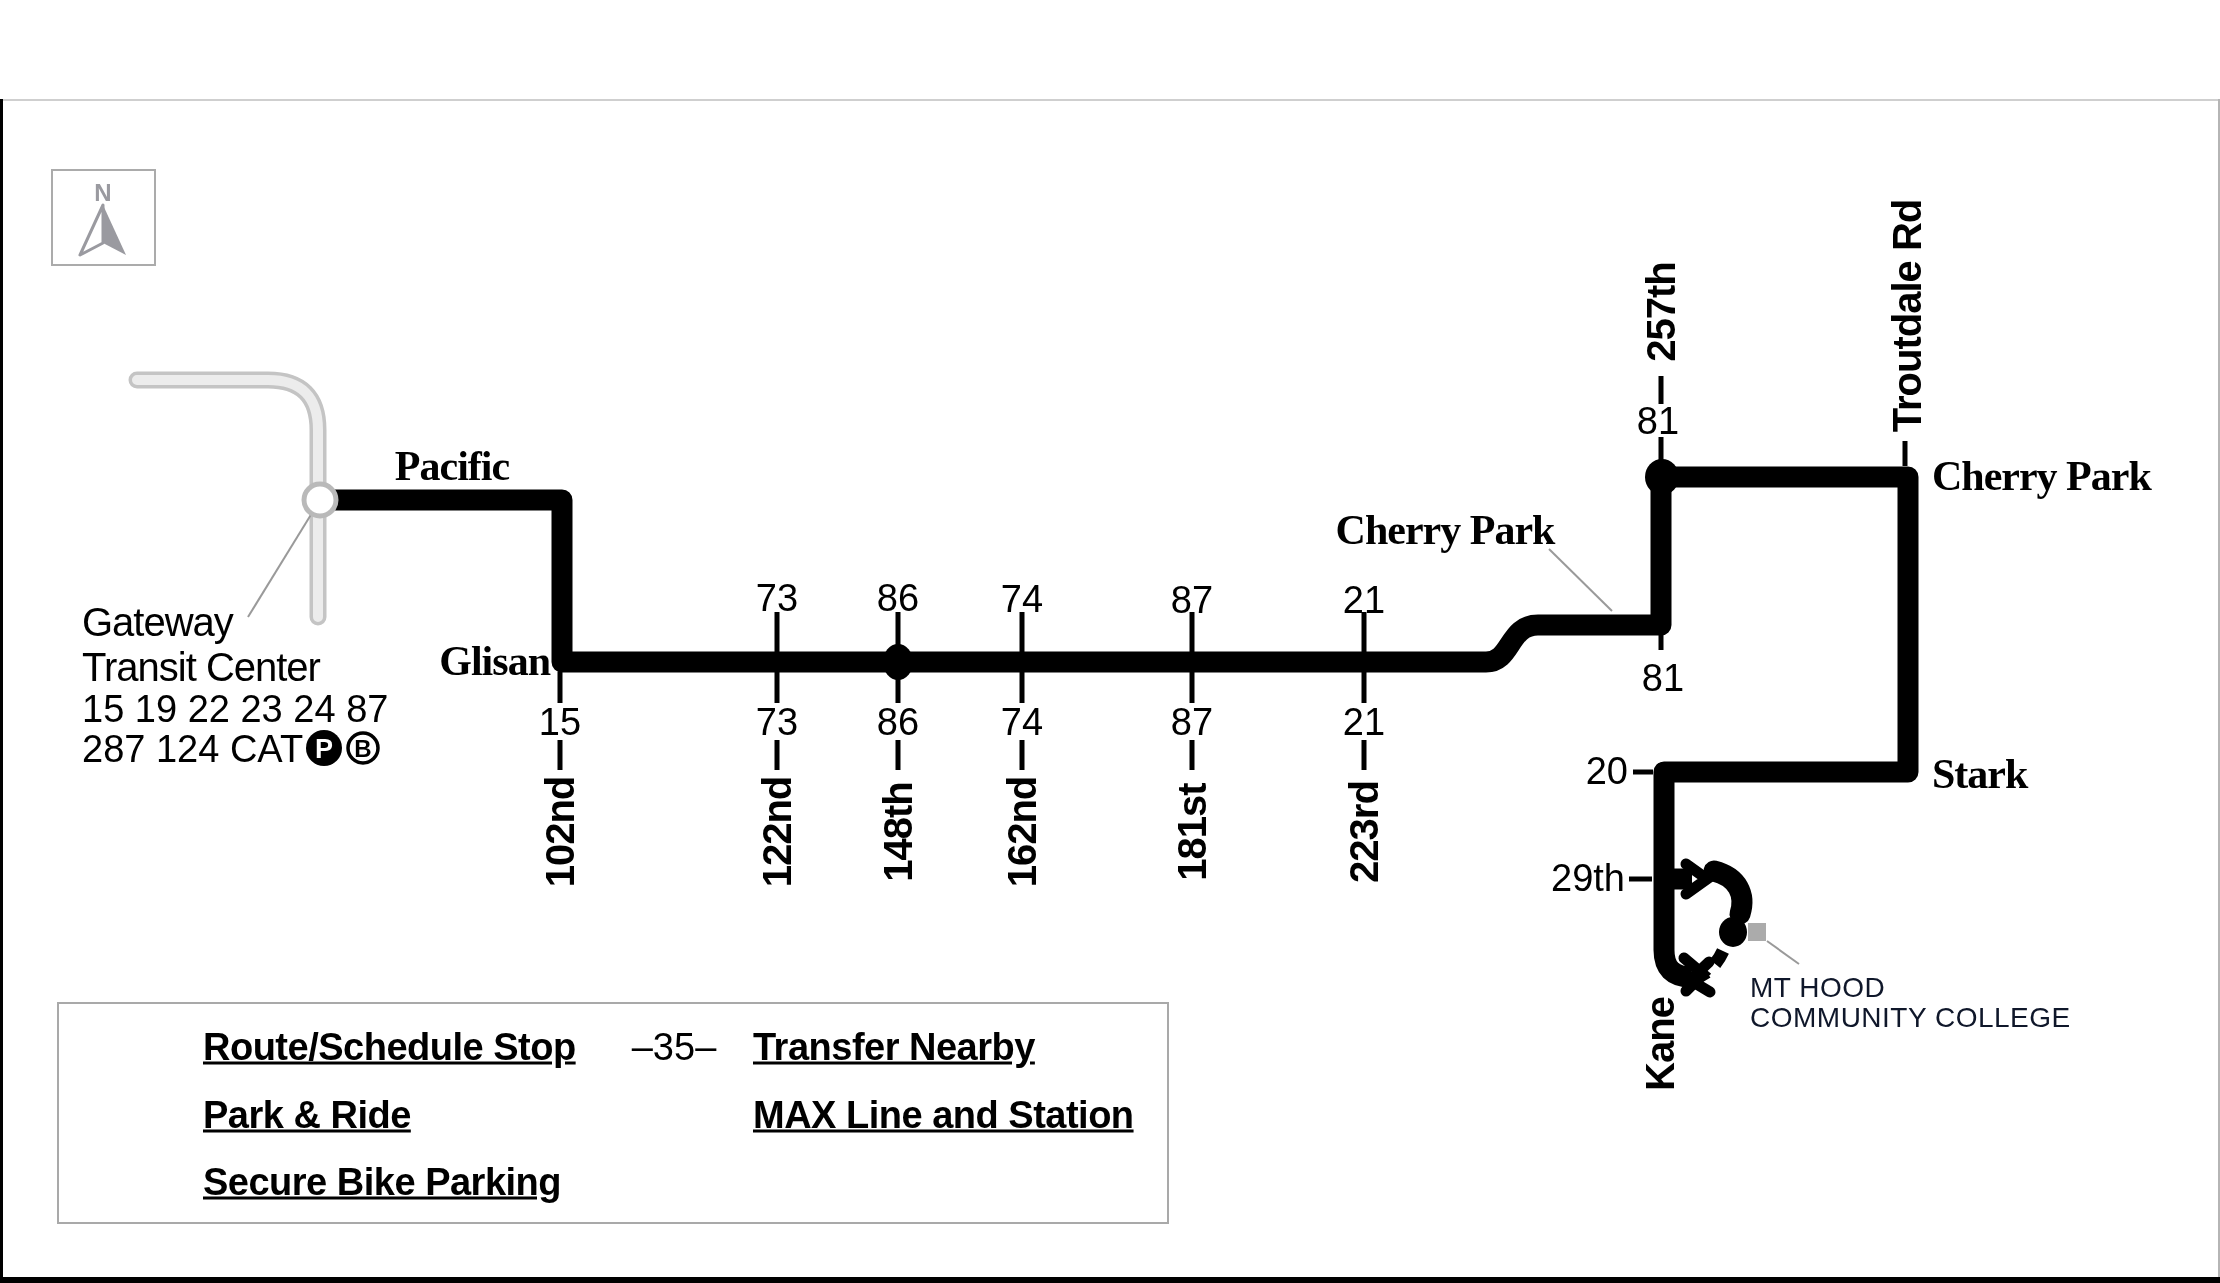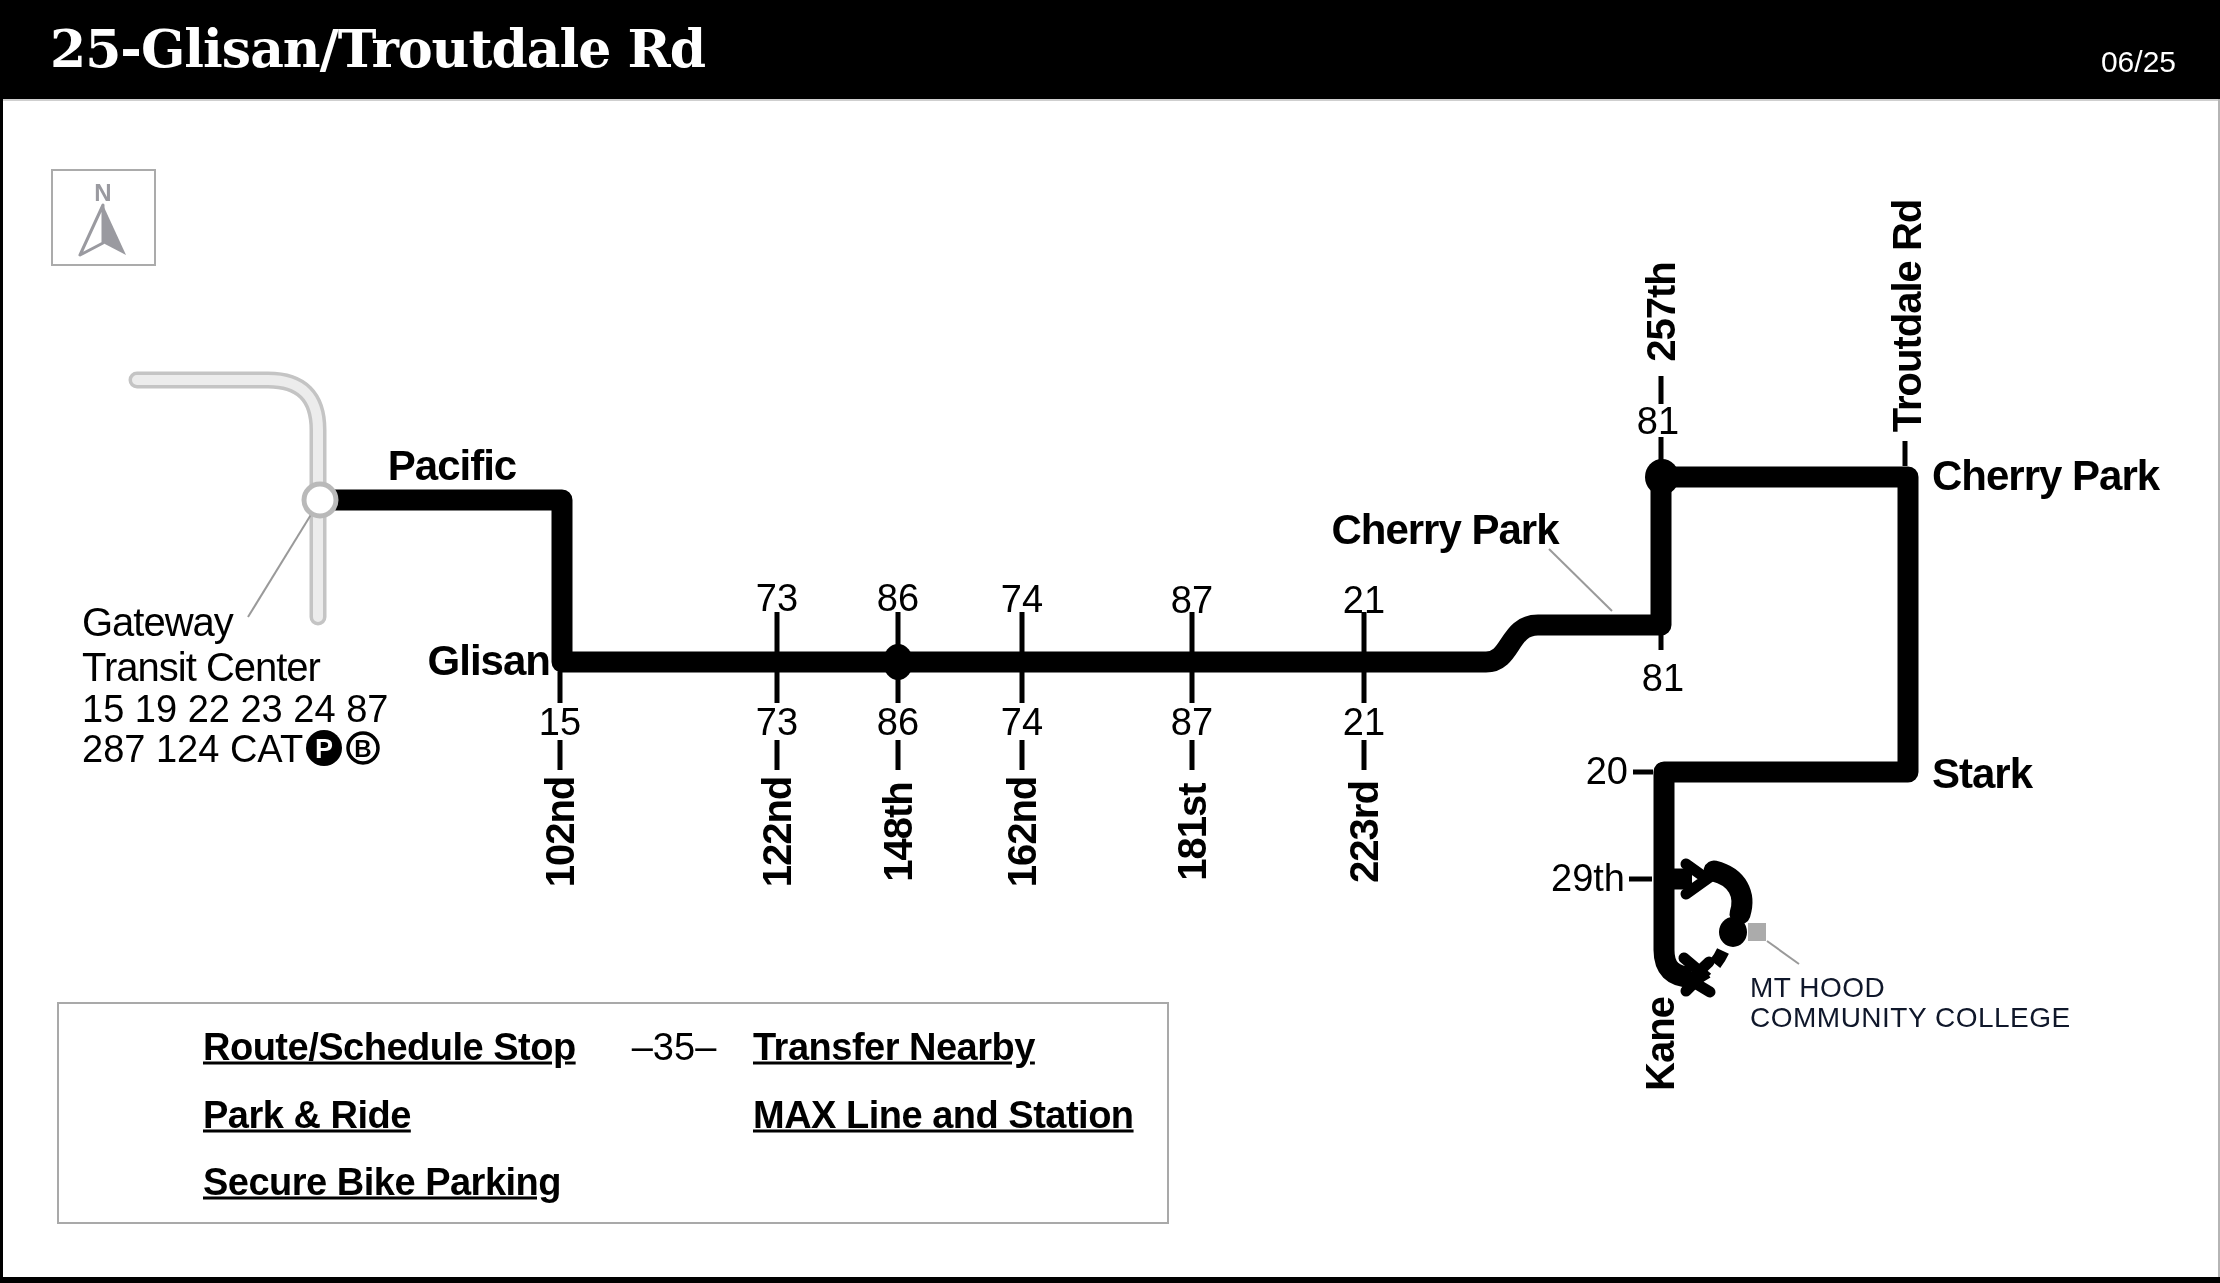--- a/index.html
+++ b/index.html
@@ -13,42 +13,38 @@
   .edge-bottom{position:absolute;left:0;bottom:0;width:2220px;height:6px;background:#000;}
   .title{position:absolute;left:50px;top:51px;transform:translateY(-54%);
          font-family:"DejaVu Serif",serif;font-weight:bold;font-size:52px;letter-spacing:-1px;white-space:nowrap;}
   .date{position:absolute;right:44px;top:62px;transform:translateY(-50%);font-size:30px;white-space:nowrap;}
   
   .lbl{position:absolute;white-space:nowrap;}
   .c{transform:translate(-50%,-50%);}
   .l{transform:translateY(-50%);}
   .r{transform:translate(-100%,-50%);}
   .rot{transform:translate(-50%,-50%) rotate(-90deg);}
-  .street{font-weight:bold;font-size:42px;letter-spacing:-1px;}
+  .street{font-weight:bold;font-size:42px;letter-spacing:-1px;font-family:Liberation Serif, serif;}
   .vstreet{font-weight:bold;font-size:40px;letter-spacing:-1px;}
   .xfer{font-size:38px;}
   .gw-name{font-weight:normal;font-size:40px;letter-spacing:-1px;}
   .gw-routes{font-size:38px;}
   .mhcc{font-size:28px;color:#0f172a;letter-spacing:0.5px;}
   svg.canvas{position:absolute;left:0;top:0;}
   
   .legend-box{position:absolute;left:57px;top:1002px;width:1112px;height:222px;
               border:2px solid #a9a9a9;background:#fff;box-sizing:border-box;}
   .legend-lbl{font-size:38px;font-weight:600;letter-spacing:-0.5px;text-decoration:underline;}
   .legend-glyph{font-size:38px;font-weight:500;}
 </style>
 </head>
 <body>
 
 <div class="page">
 
-  <div class="header">
-    <div class="title">25-Glisan/Troutdale Rd</div>
-    <div class="date">06/25</div>
-  </div>
   <div class="header-rule"></div>
 
   <svg class="canvas" width="2220" height="1283" viewBox="0 0 2220 1283">
 
     <path d="M 137 380 H 268 Q 318 380 318 430 V 617" fill="none" stroke="#c4c4c4" stroke-width="17" stroke-linecap="round"></path>
     <path d="M 137 380 H 268 Q 318 380 318 430 V 617" fill="none" stroke="#ececec" stroke-width="10" stroke-linecap="round"></path>
 
     <path d="M 312 513 L 248 617" stroke="#9a9a9a" stroke-width="2"></path>
     <path d="M 1549 549 L 1612 611" stroke="#9a9a9a" stroke-width="2"></path>
     <path d="M 1767 941 L 1799 964" stroke="#9a9a9a" stroke-width="2"></path>

